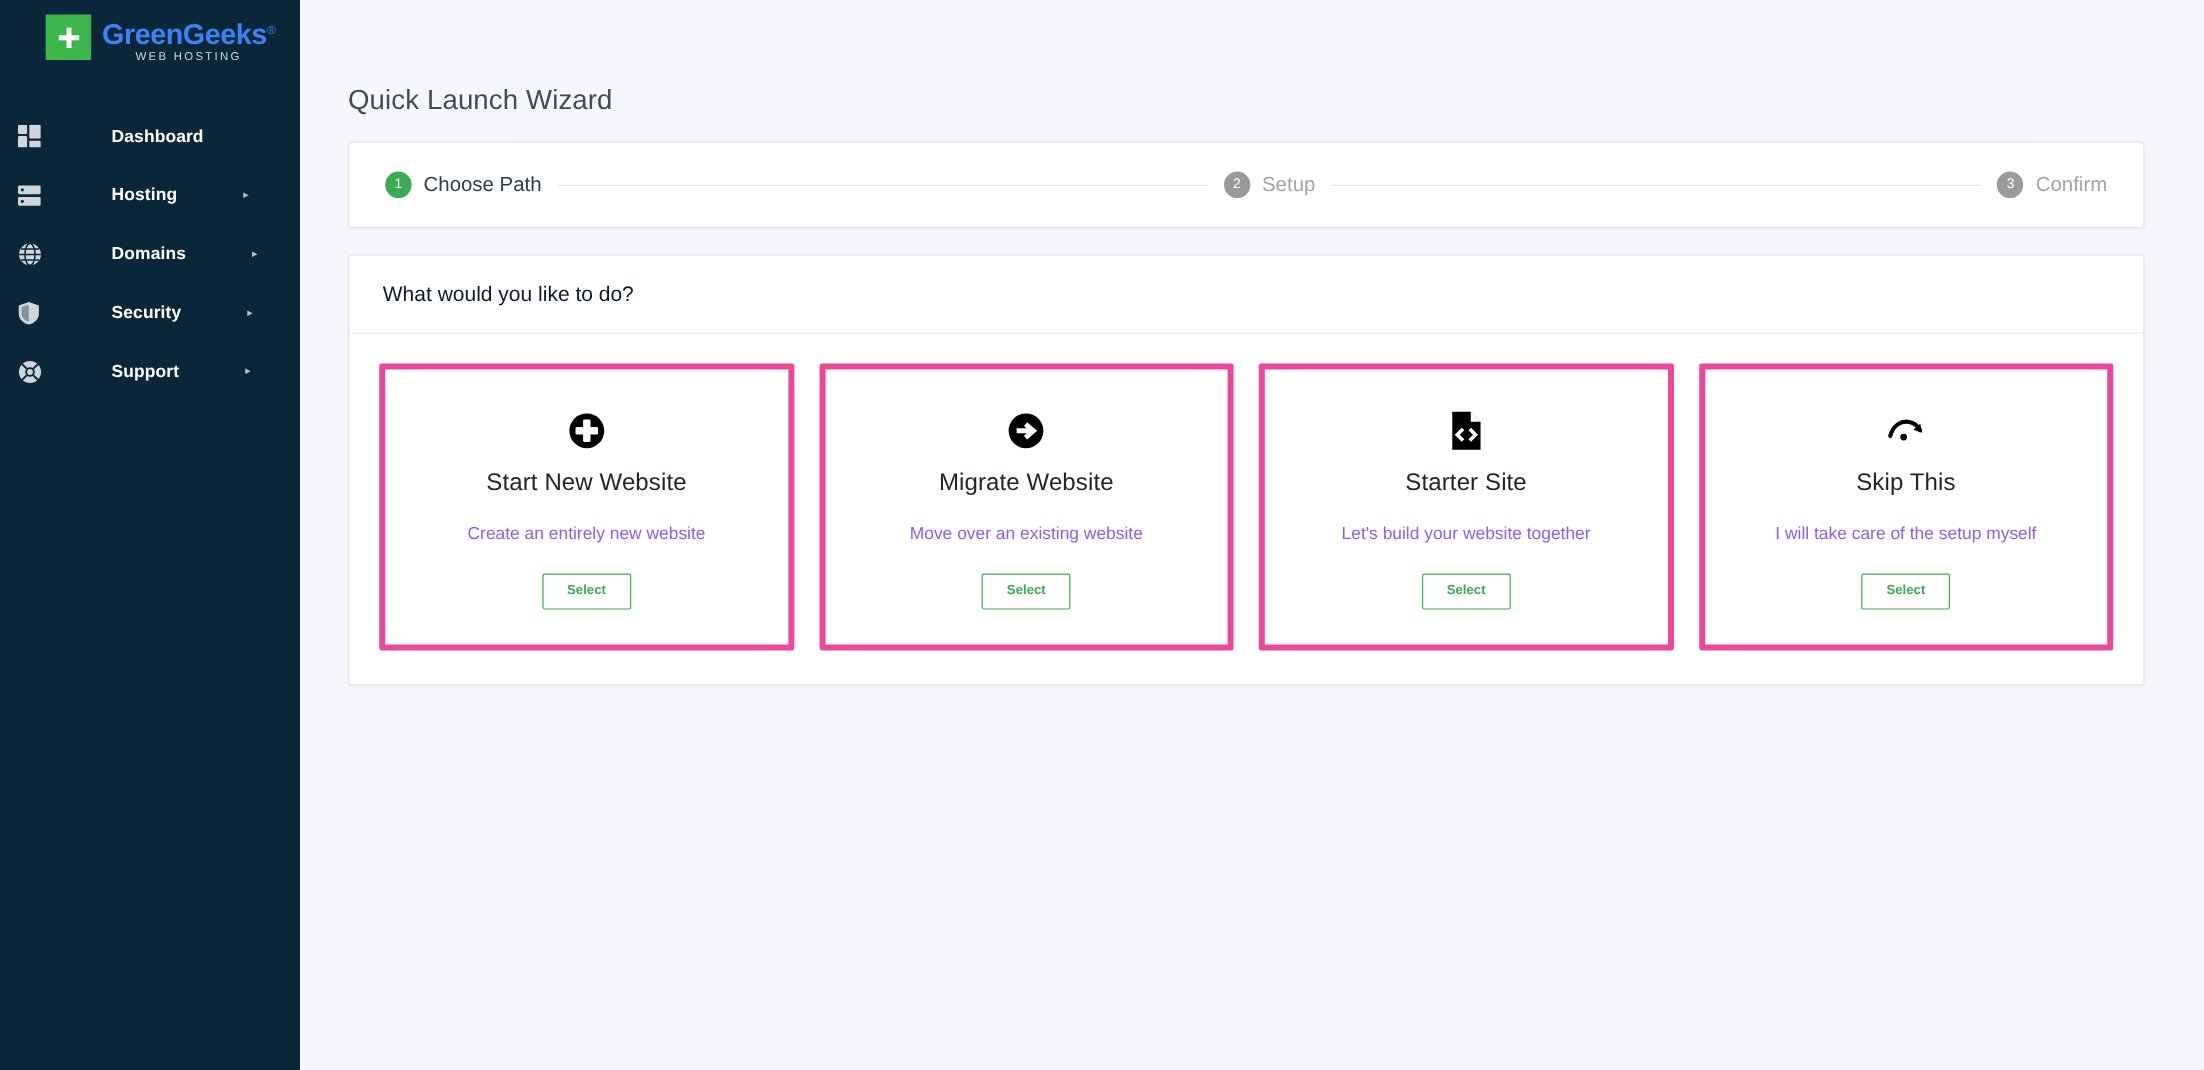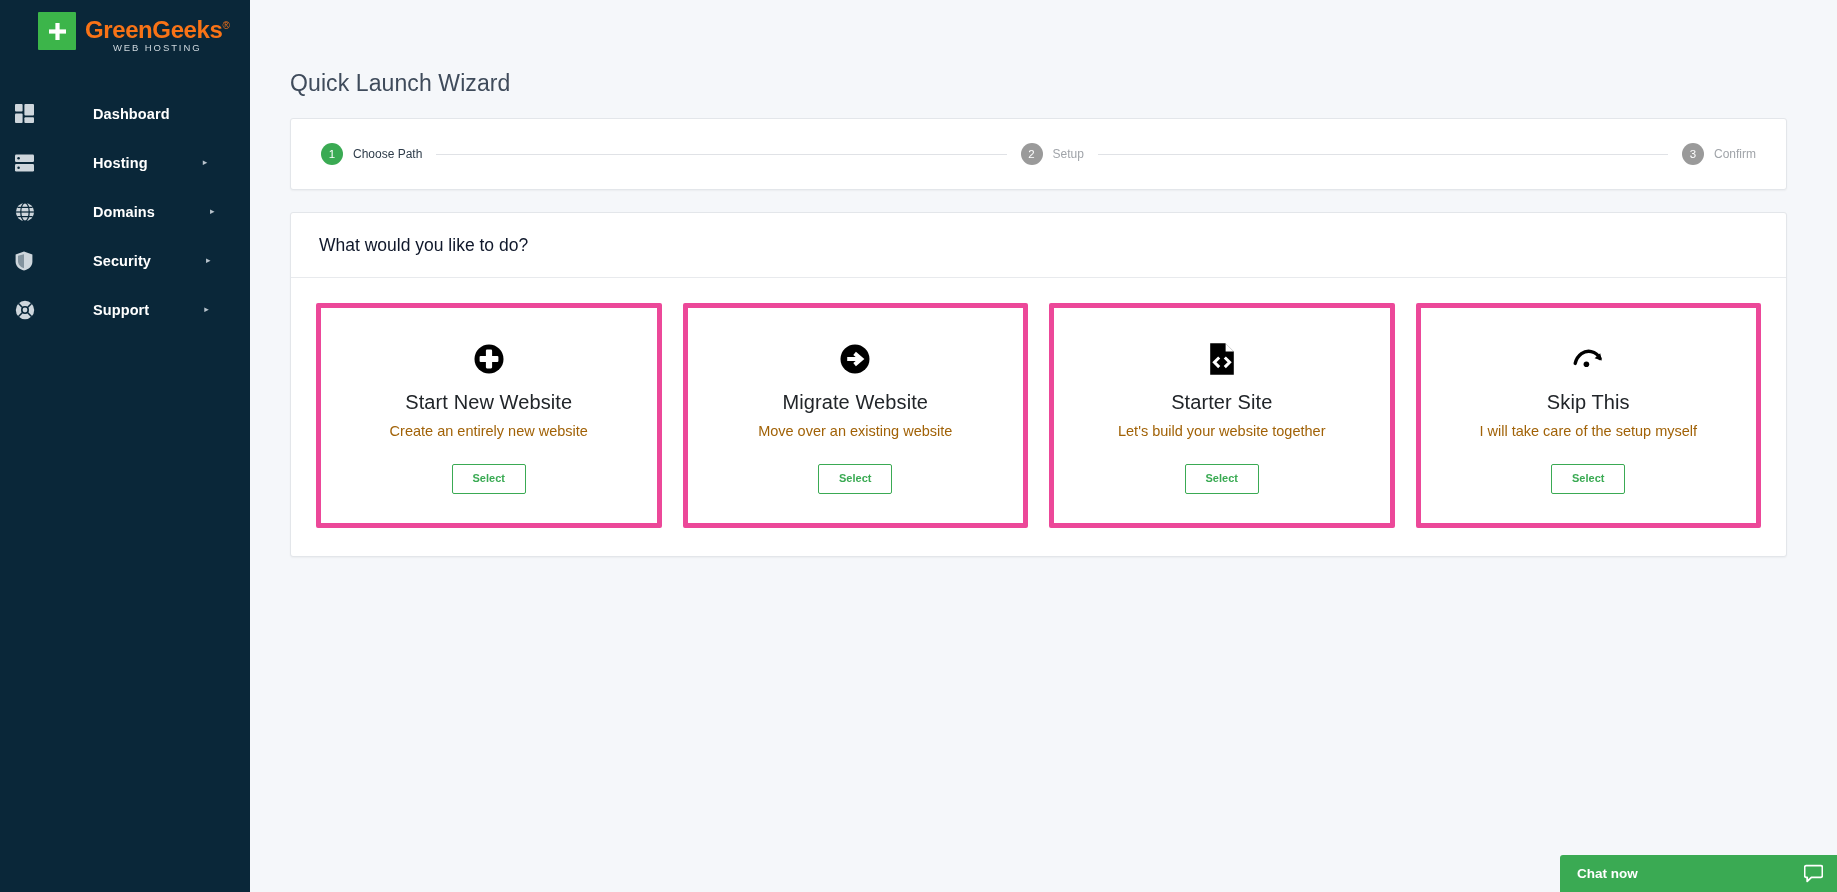--- a/index.html
+++ b/index.html
@@ -28,21 +28,21 @@
   .logo { display: flex; align-items: center; }
   .logo-mark {
     width: 38px; height: 38px;
     background: #3cb54a;
     display: flex; align-items: center; justify-content: center;
     border-radius: 1px;
   }
   .logo-mark svg { display: block; }
   .logo-text { margin-left: 9px; line-height: 1; padding-bottom: 2px; }
   .logo-title {
-    color: #f97316; font-size: 24px; font-weight: 700;
+    color: #3b82f6; font-size: 24px; font-weight: 700;
     letter-spacing: -0.4px; display: block; position: relative; margin-top: 11px;
   }
   .logo-reg {
     font-size: 10px; vertical-align: super; font-weight: 400;
   }
   .logo-sub {
     color: #cfd8de; font-size: 9.5px; letter-spacing: 1.9px;
     display: block; text-align: center; margin-top: 1px; font-weight: 400;
   }
 
@@ -96,21 +96,21 @@
   }
   .step { display: flex; align-items: center; flex: 0 0 auto; }
   .step-num {
     width: 22px; height: 22px; border-radius: 50%;
     display: flex; align-items: center; justify-content: center;
     font-size: 11.5px; color: #ffffff; font-weight: 400;
     flex: 0 0 22px;
   }
   .step-num.active { background: #3aaa53; }
   .step-num.inactive { background: #9a9a9a; }
-  .step-label { margin-left: 10px; font-size: 12px; }
+  .step-label { margin-left: 10px; font-size: 17px; }
   .step-label.active { color: #2e3c4a; }
   .step-label.inactive { color: #a0a4a9; }
   .step-line { flex: 1 1 auto; height: 1px; background: #e0e2e6; margin: 0 14px; }
 
   
   .choice-panel { margin-top: 22px; }
   .choice-head {
     padding: 22px 28px 21px 28px;
     border-bottom: 1px solid #e8eaed;
   }
@@ -131,21 +131,21 @@
   .card-icon {
     height: 34px; display: flex; align-items: center; justify-content: center;
     color: #000000;
   }
   .card-icon svg { display: block; }
   .card-title {
     margin-top: 15px; font-size: 20px; color: #212529; font-weight: 400;
     text-align: center; letter-spacing: 0.1px;
   }
   .card-desc {
-    margin-top: 9px; font-size: 14.5px; color: #a16207; font-weight: 400;
+    margin-top: 23px; font-size: 14.5px; color: #8b5cf6; font-weight: 400;
     text-align: center;
   }
   .card-btn {
     margin-top: 25px;
     background: #ffffff;
     border: 1px solid #3aaa53;
     color: #3aaa53;
     font-size: 11px; font-weight: 700;
     padding: 8px 20px 9px 20px;
     border-radius: 2px;
@@ -343,23 +343,15 @@
             </svg>
           </div>
           <div class="card-title">Skip This</div>
           <div class="card-desc">I will take care of the setup myself</div>
           <button class="card-btn">Select</button>
         </div>
 
       </div>
     </section>
 
-    <div class="chat-widget">
-      <span class="chat-label">Chat now</span>
-      <span class="chat-icon">
-        <svg width="19" height="19" viewBox="0 0 19 19" aria-hidden="true">
-          <path d="M2.2 1.6 H16.8 A1.6 1.6 0 0 1 18.4 3.2 V11.8 A1.6 1.6 0 0 1 16.8 13.4 H7.4 L3.2 17.4 V13.4 H2.2 A1.6 1.6 0 0 1 0.6 11.8 V3.2 A1.6 1.6 0 0 1 2.2 1.6 Z" fill="none" stroke="#ffffff" stroke-width="1.8" stroke-linejoin="round"></path>
-        </svg>
-      </span>
-    </div>
 
   </main>
 </div>
 
 </body></html>

